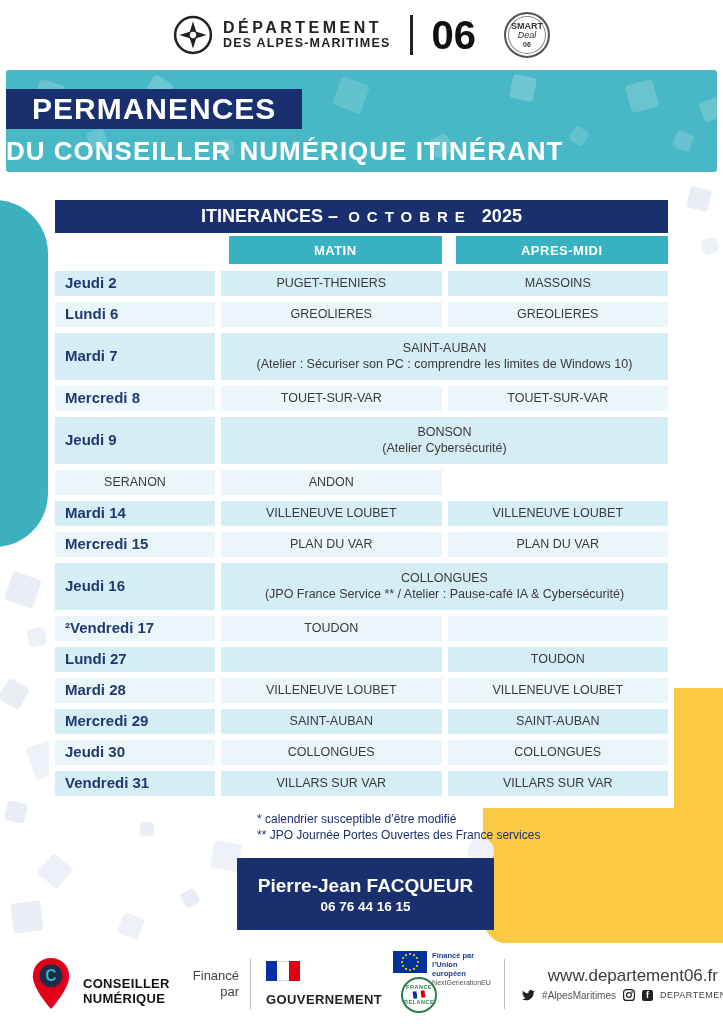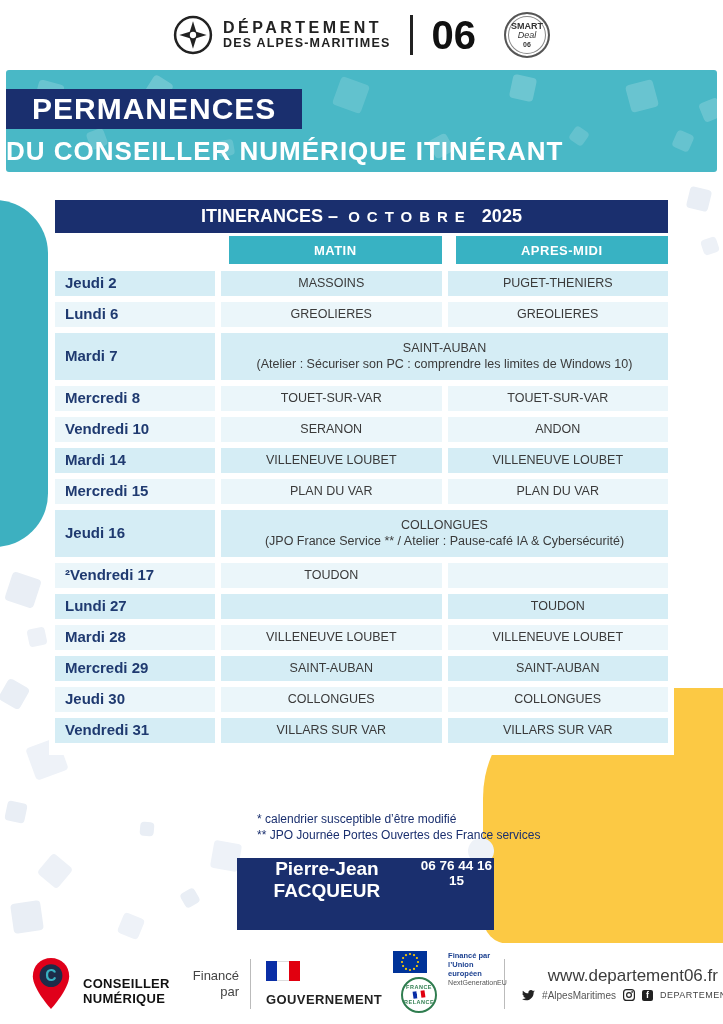--- a/index.html
+++ b/index.html
@@ -66,39 +66,39 @@
               color:#1f3a70; font-size:15px;}
   .trow .span2{grid-column:2 / 4; flex-direction:column; padding:5px 8px; min-height:47px;}
 
   
   .footnotes{position:absolute; left:257px; top:811px; z-index:2; color:var(--navy);
              font-size:12px; font-weight:500; line-height:1.35;}
 
   
   .contact{position:absolute; left:237px; top:858px; width:257px; height:72px;
            background:var(--navy); color:#fff; text-align:center; z-index:3;
-           display:flex; flex-direction:row; justify-content:flex-start; gap:2px;}
+           display:flex; flex-direction:column; justify-content:center; gap:2px;}
   .contact .name{font-size:19px; font-weight:800;}
   .contact .phone{font-size:13.5px; font-weight:700;}
   .contact .email{font-size:14px; font-weight:700;}
 
   
   .footer{position:absolute; left:0; right:0; top:943px; height:81px; background:#fff; z-index:3;
           display:flex; align-items:center; padding:0 10px 0 30px; gap:11px;}
   .pin{width:42px; height:54px; flex:0 0 auto;}
   .cn-text{font-size:13px; font-weight:800; color:#111; line-height:1.15; letter-spacing:.3px;margin-top:16px;}
   .finance{font-size:13px; color:#444; text-align:right; line-height:1.2; margin-left:12px;}
   .vdiv{width:1px; height:50px; background:#bbb; flex:0 0 auto;}
   .gouv{display:flex; flex-direction:column; margin-left:4px;}
   .frflag{display:flex; width:34px; height:20px;}
   .frflag .b{flex:1; background:#0a2ea6;} .frflag .w{flex:1; background:#fff; border-top:1px solid #ddd; border-bottom:1px solid #ddd;} .frflag .r{flex:1; background:#e1000f;}
   .gouv .gname{font-size:13px; font-weight:700; color:#222; letter-spacing:.4px; margin-top:11px;}
   .gouv .motto{font-family:"Liberation Serif", serif; font-style:italic; font-size:8.5px;
                color:#222; line-height:1.2; margin-top:2px;}
-  .eu{position:relative; display:flex; gap:21px; align-items:flex-start; min-width:100px; height:60px; margin-top:-6px;}
+  .eu{position:relative; display:flex; gap:5px; align-items:flex-start; min-width:100px; height:60px; margin-top:-6px;}
   .euflag{width:34px; height:22px; background:#039; position:relative; flex:0 0 auto;}
   .eutext{font-size:7.5px; color:#1a3f8f; font-weight:700; line-height:1.25;}
   .eutext .ngeu{color:#555; font-weight:400; font-size:7px;}
   .relance{position:absolute; left:8px; top:26px; width:36px; height:36px; border:2px solid #2f7d4f;
            border-radius:50%; background:#fff; display:flex; flex-direction:column; align-items:center;
            justify-content:center; color:#2f7d4f; font-size:5.5px; font-weight:700; letter-spacing:.5px;}
   .relance .miniflag{display:flex; width:12px; height:7px; margin:1px 0; transform:rotate(-8deg);}
   .relance .miniflag span{flex:1;}
   .web{display:flex; flex-direction:column; align-items:center; gap:3px; margin-left:6px;}
   .web .url{font-size:17px; color:#3c3c3c;}
@@ -175,42 +175,48 @@
       <span class="ty">2025</span>
     </div>
     <div class="thead">
       <div class="hcell hblank"></div>
       <div class="hcell">MATIN</div>
       <div class="hcell">APRES-MIDI</div>
     </div>
     <div class="tbody">
         <div class="trow alt-a">
           <div class="cell date">Jeudi 2</div>
+          <div class="cell loc">PUGET-THENIERS</div>
           <div class="cell loc">MASSOINS</div>
-          <div class="cell loc">PUGET-THENIERS</div>
         </div>
         <div class="trow alt-b">
           <div class="cell date">Lundi 6</div>
           <div class="cell loc">GREOLIERES</div>
           <div class="cell loc">GREOLIERES</div>
         </div>
         <div class="trow alt-a">
           <div class="cell date">Mardi 7</div>
           <div class="cell span2">
             <div>SAINT-AUBAN</div>
             <div>(Atelier : Sécuriser son PC : comprendre les limites de Windows 10)</div>
           </div>
         </div>
         <div class="trow alt-b">
           <div class="cell date">Mercredi 8</div>
           <div class="cell loc">TOUET-SUR-VAR</div>
           <div class="cell loc">TOUET-SUR-VAR</div>
         </div>
-        <div class="trow alt-b">
-          <div class="cell date">Vendredi 10</div>
+        <div class="trow alt-a">
+          <div class="cell date">Jeudi 9</div>
+          <div class="cell span2">
+            <div>BONSON</div>
+            <div>(Atelier Cybersécurité)</div>
+          </div>
+        </div>
+        <div class="trow alt-b">
           <div class="cell loc">SERANON</div>
           <div class="cell loc">ANDON</div>
         </div>
         <div class="trow alt-a">
           <div class="cell date">Mardi 14</div>
           <div class="cell loc">VILLENEUVE LOUBET</div>
           <div class="cell loc">VILLENEUVE LOUBET</div>
         </div>
         <div class="trow alt-b">
           <div class="cell date">Mercredi 15</div>

